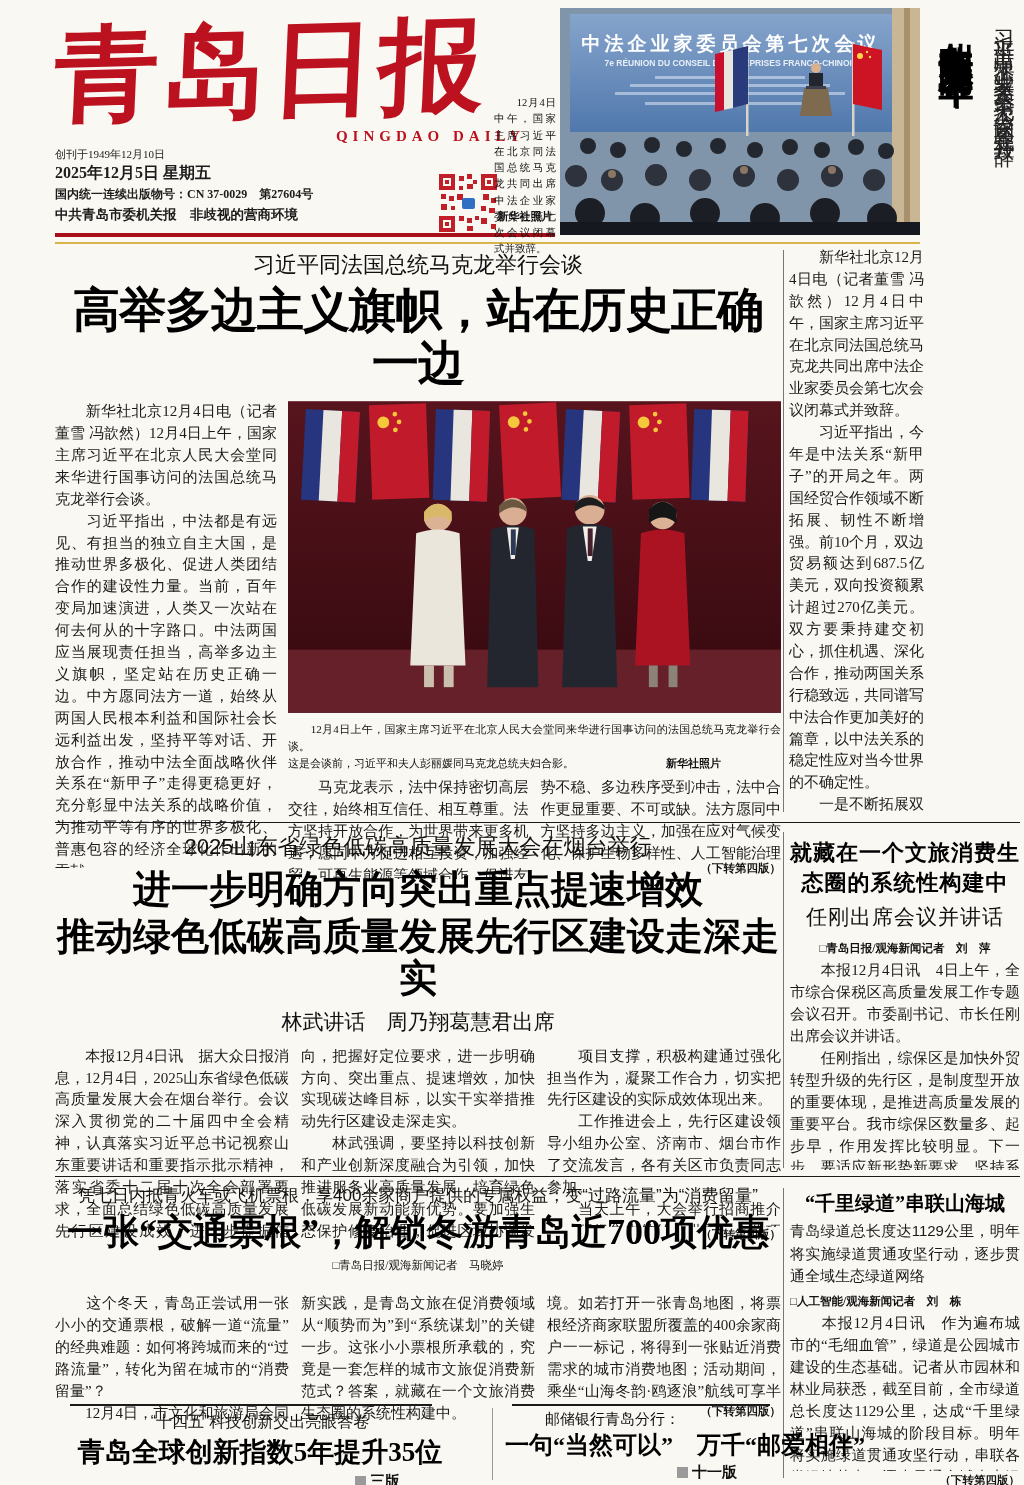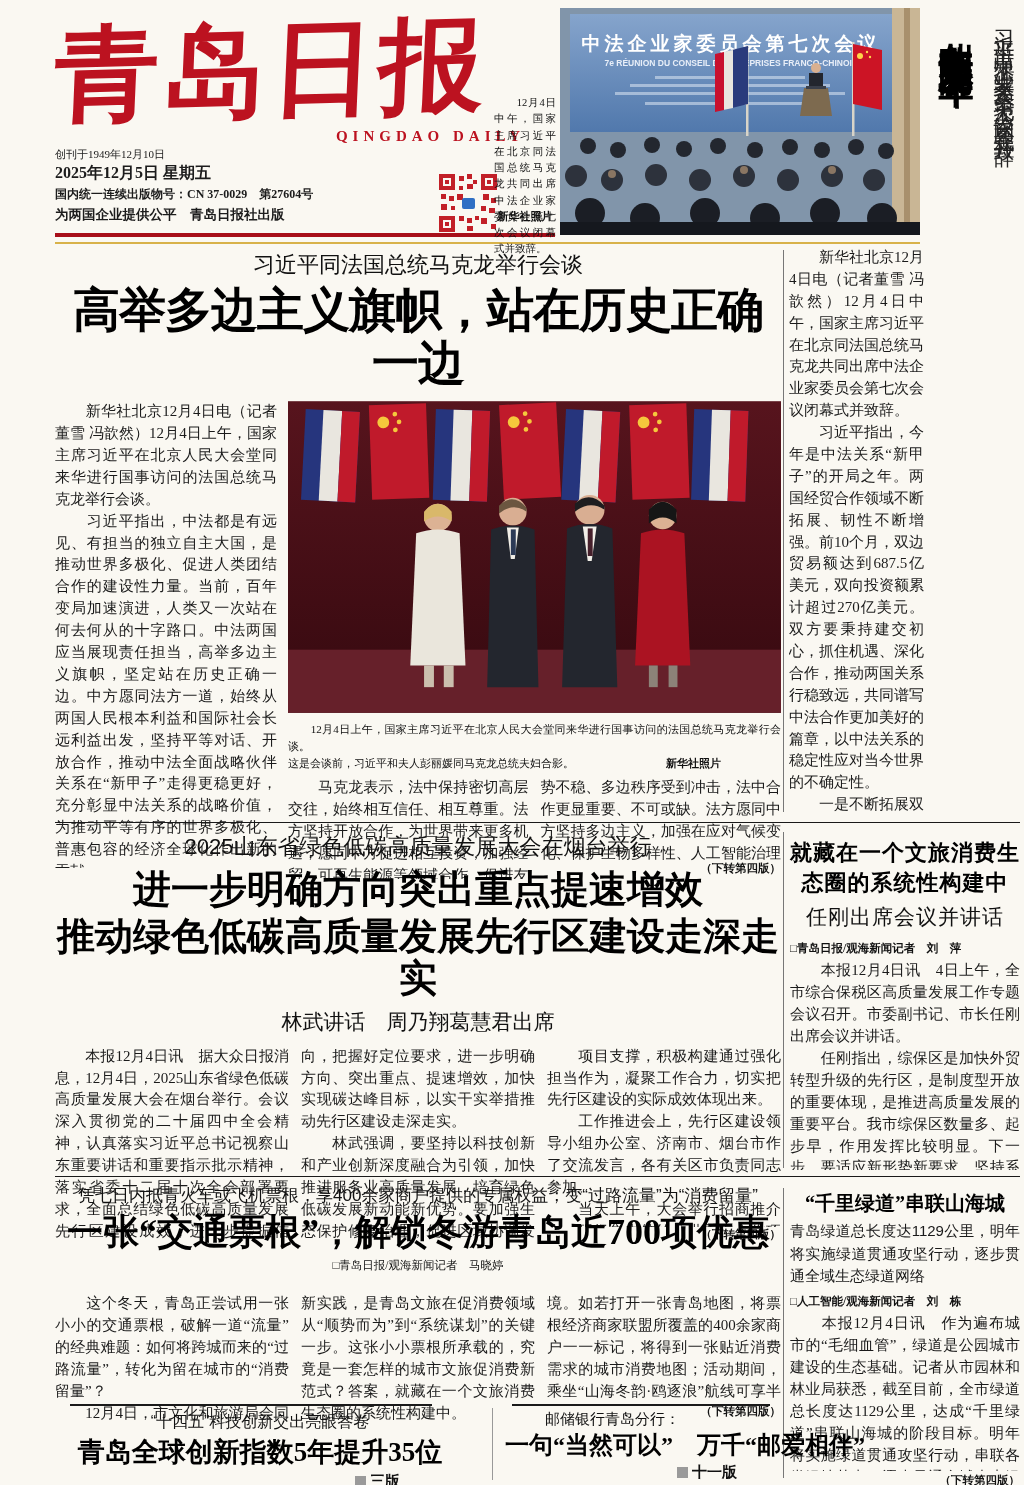--- a/index.html
+++ b/index.html
@@ -27,21 +27,21 @@
 <body>
 
 <div class="page">
 
   <div class="abs" style="left:55px;top:18px;width:470px;height:215px;">
     <div class="serif red" style="font-size:104px;font-weight:bold;line-height:1;transform:skewX(-4deg) rotate(-1.5deg);letter-spacing:4px;white-space:nowrap;">青岛日报</div>
     <div class="serif red" style="font-size:15px;font-weight:bold;letter-spacing:5px;text-align:right;margin-top:6px;">QINGDAO DAILY</div>
     <div class="mast-small" style="font-size:11px;margin-top:2px;">创刊于1949年12月10日</div>
     <div class="mast-small" style="font-size:16px;font-weight:bold;margin-top:1px;">2025年12月5日  星期五</div>
     <div class="mast-small" style="font-size:12px;font-weight:bold;margin-top:2px;">国内统一连续出版物号：CN 37-0029　第27604号</div>
-    <div class="mast-small" style="font-size:13.5px;font-weight:bold;margin-top:3px;">为两国企业提供公平　青岛日报社出版</div>
+    <div class="mast-small" style="font-size:13.5px;font-weight:bold;margin-top:3px;">中共青岛市委机关报　非歧视的营商环境</div>
   </div>
 
   <svg class="abs" style="left:437px;top:172px;" width="62" height="62" viewBox="0 0 62 62">
     <rect width="62" height="62" fill="#faf8f2"></rect>
     <g fill="#c22028">
       <rect x="2" y="2" width="16" height="16"></rect>
         <rect x="44" y="2" width="16" height="16"></rect>
         <rect x="2" y="44" width="16" height="16"></rect>
       <rect x="22" y="4" width="5" height="5"></rect>
         <rect x="30" y="2" width="5" height="5"></rect>
@@ -311,21 +311,21 @@
 　　有关省领导，各市和省直有关部门、中央驻鲁单位负责同志，部分行业领军企业代表、投资机构、高校科研院所代表、专家学者代表等参加相关活动。</span>
         <span class="jump">（下转第四版）</span>
       </div>
     </div>
   </div>
   <div class="abs vline" style="left:783px;top:832px;height:336px;"></div>
 
   <div class="abs" style="left:790px;top:838px;width:230px;">
     <div class="headline" style="font-size:22px;letter-spacing:1px;line-height:1.35;">就藏在一个文旅消费生态圈的系统性构建中</div>
     <div class="deck" style="font-size:21px;margin-top:6px;font-family:'Liberation Sans',sans-serif;letter-spacing:1px;">任刚出席会议并讲话</div>
-    <div class="byline" style="margin-top:10px;text-align:left;font-weight:bold;">□青岛日报/观海新闻记者　刘　萍</div>
+    <div class="byline" style="margin-top:10px;text-align:center;font-weight:bold;">□青岛日报/观海新闻记者　刘　萍</div>
     <div class="body-text" style="height:210px;margin-top:4px;">　　本报12月4日讯　4日上午，全市综合保税区高质量发展工作专题会议召开。市委副书记、市长任刚出席会议并讲话。
 　　任刚指出，综保区是加快外贸转型升级的先行区，是制度型开放的重要体现，是推进高质量发展的重要平台。我市综保区数量多、起步早，作用发挥比较明显。下一步，要适应新形势新要求，坚持系统观念，突出问题导向，进一步优化功能布局，提升发展能级，更好发挥综保区对外开放平台作用。
 　　任刚强调，综保区发展涉及面广，要加强统筹协调，压实工作责任，完善政策支持，强化要素保障，推动全市综保区高质量发展不断取得新成效。</div>
   </div>
 
   <div class="abs hline" style="left:55px;top:1176px;width:965px;"></div>
 
   <div class="abs" style="left:55px;top:1184px;width:726px;">
     <div class="kicker" style="font-size:17px;">凭七日内抵青火车或飞机票根，享400余家商户提供的专属权益；变“过路流量”为“消费留量”</div>
     <div class="headline" style="font-size:36px;margin-top:5px;">一张“交通票根”，解锁冬游青岛近700项优惠</div>

